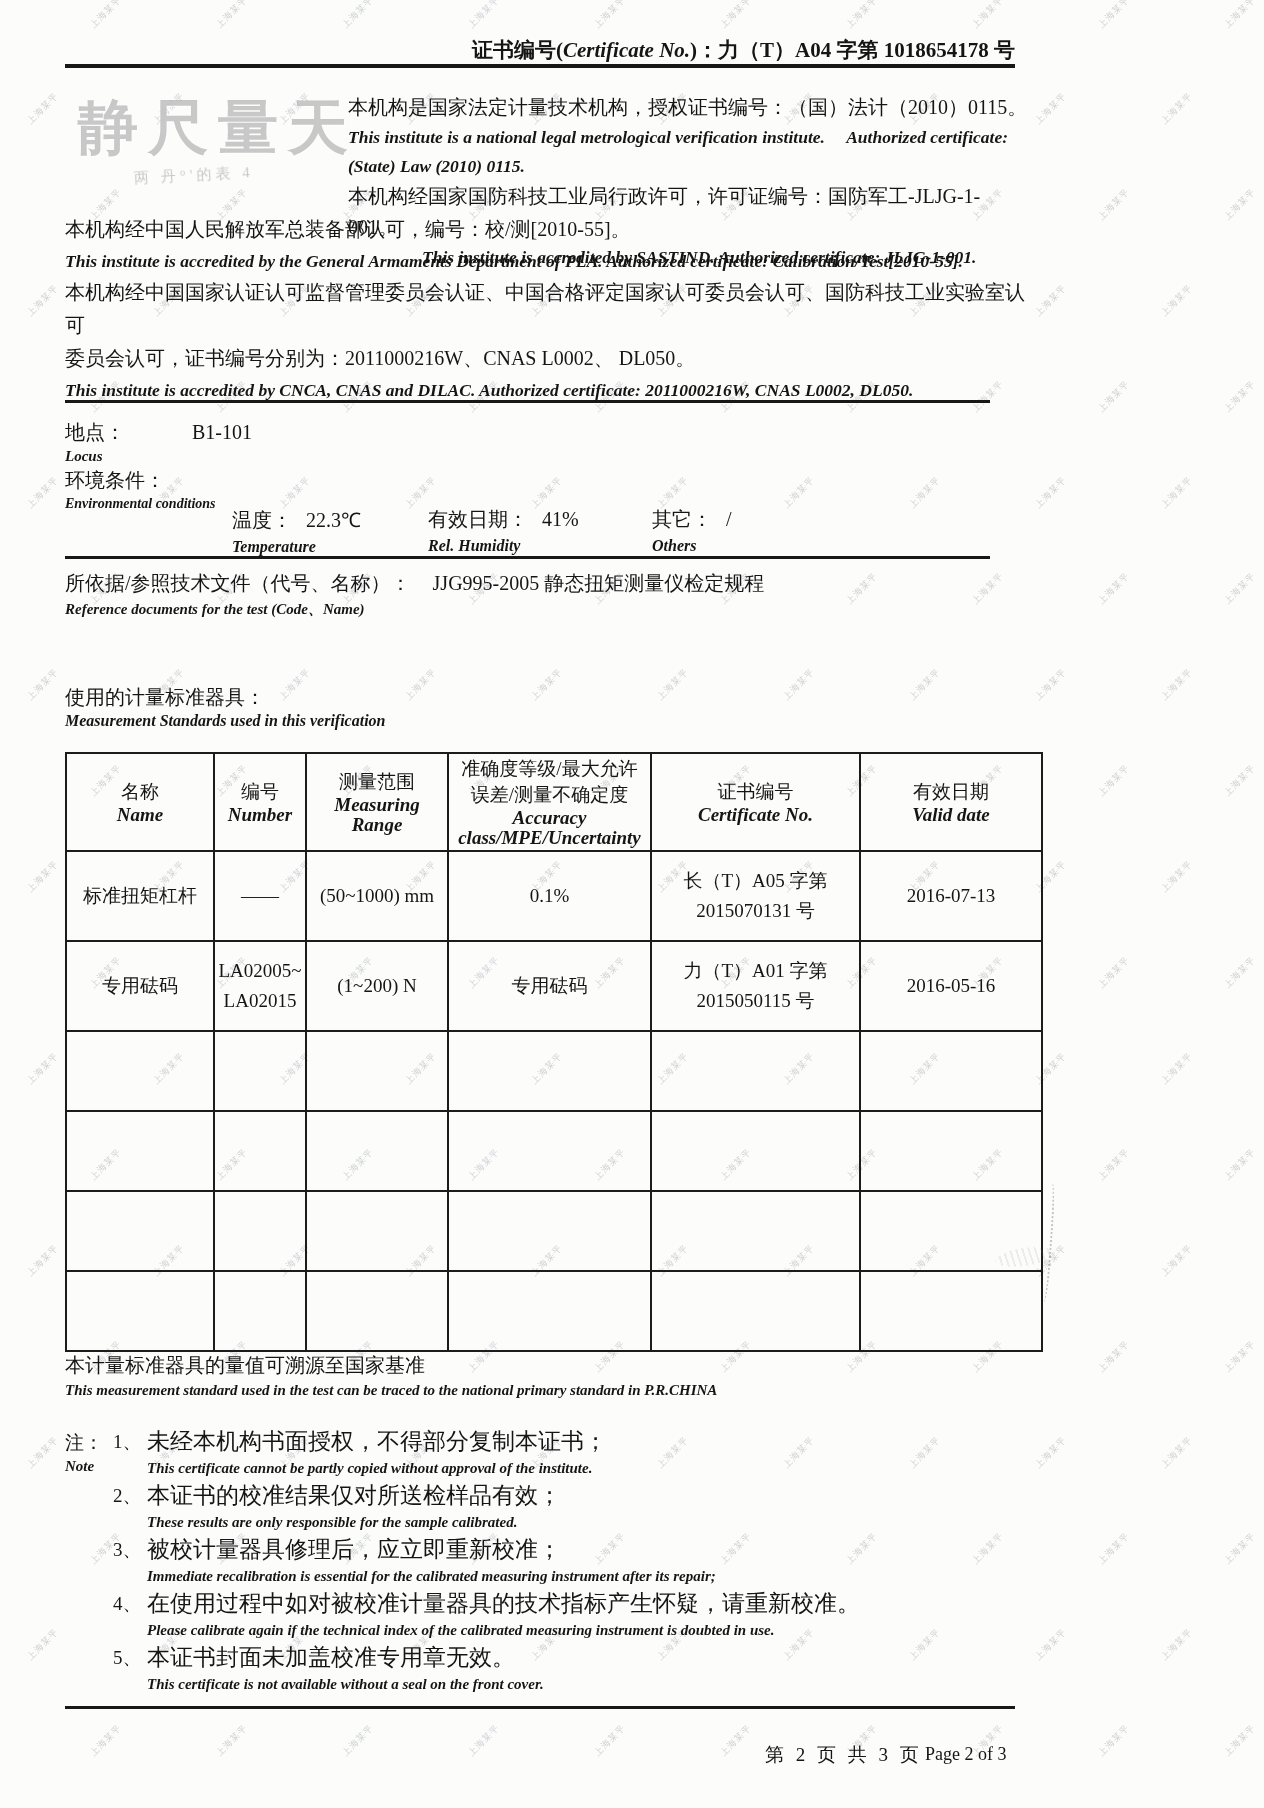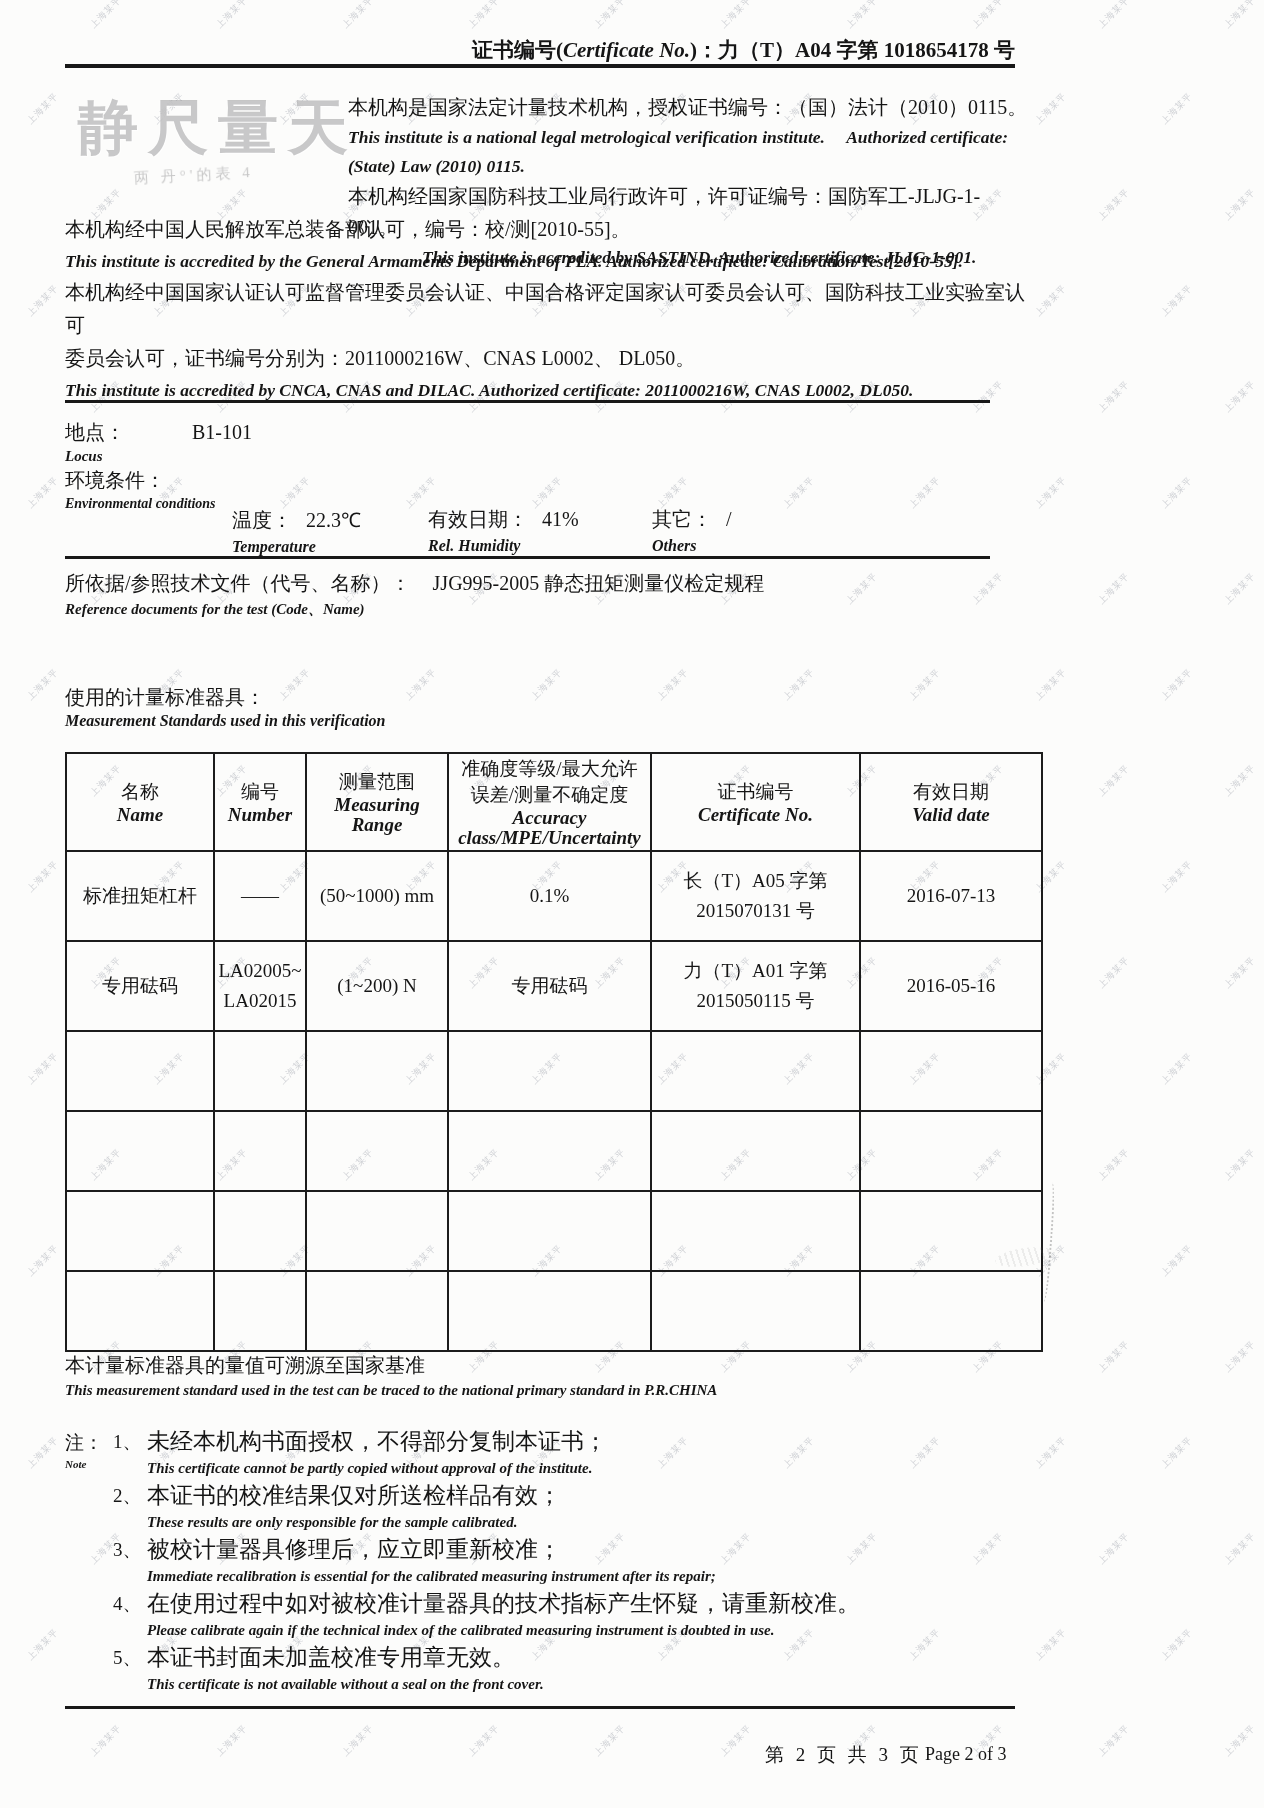--- a/index.html
+++ b/index.html
@@ -60,21 +60,21 @@
   table.std td { font-size:19px; white-space:pre-line; line-height:30px; }
   tr.hrow { height:88px; }
   tr.drow { height:90px;margin-left:16px; }
   tr.erow { height:80px; }
 
   .trace { position:absolute; left:65px; top:1352px; font-size:20px; }
   .trace-en { position:absolute; left:65px; top:1382px; font-size:15px; }
 
   .notes { position:absolute; left:65px; top:1428px; width:960px; }
   .notes .sidelbl { position:absolute; left:0; top:2px; font-size:19px; }
-  .notes .sidelbl-en { position:absolute; left:0; top:30px; font-size:11px; }
+  .notes .sidelbl-en { position:absolute; left:0; top:30px; font-size:15px; }
   .notes .items { margin-left:48px; }
   .note-item { display:flex; margin-bottom:2px; }
   .note-item .num { width:34px; font-size:19px; line-height:28px; flex:none; }
   .note-item .cnl { font-size:23px; line-height:28px; }
   .note-item .enl { font-size:15px; line-height:24px; }
 
   .footer-cn { position:absolute; left:765px; top:1742px; font-size:19px; word-spacing:7px; }
   .footer-en { position:absolute; left:925px; top:1744px; font-size:18px; font-weight:normal; font-style:normal; }
 
   .pen-mark { position:absolute; left:1042px; top:1182px; width:10px; height:120px;

